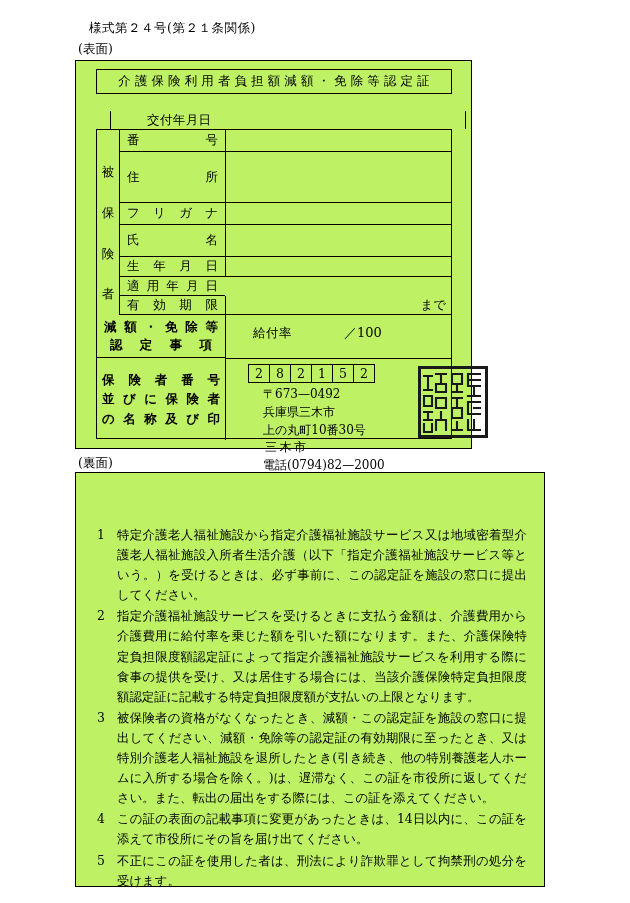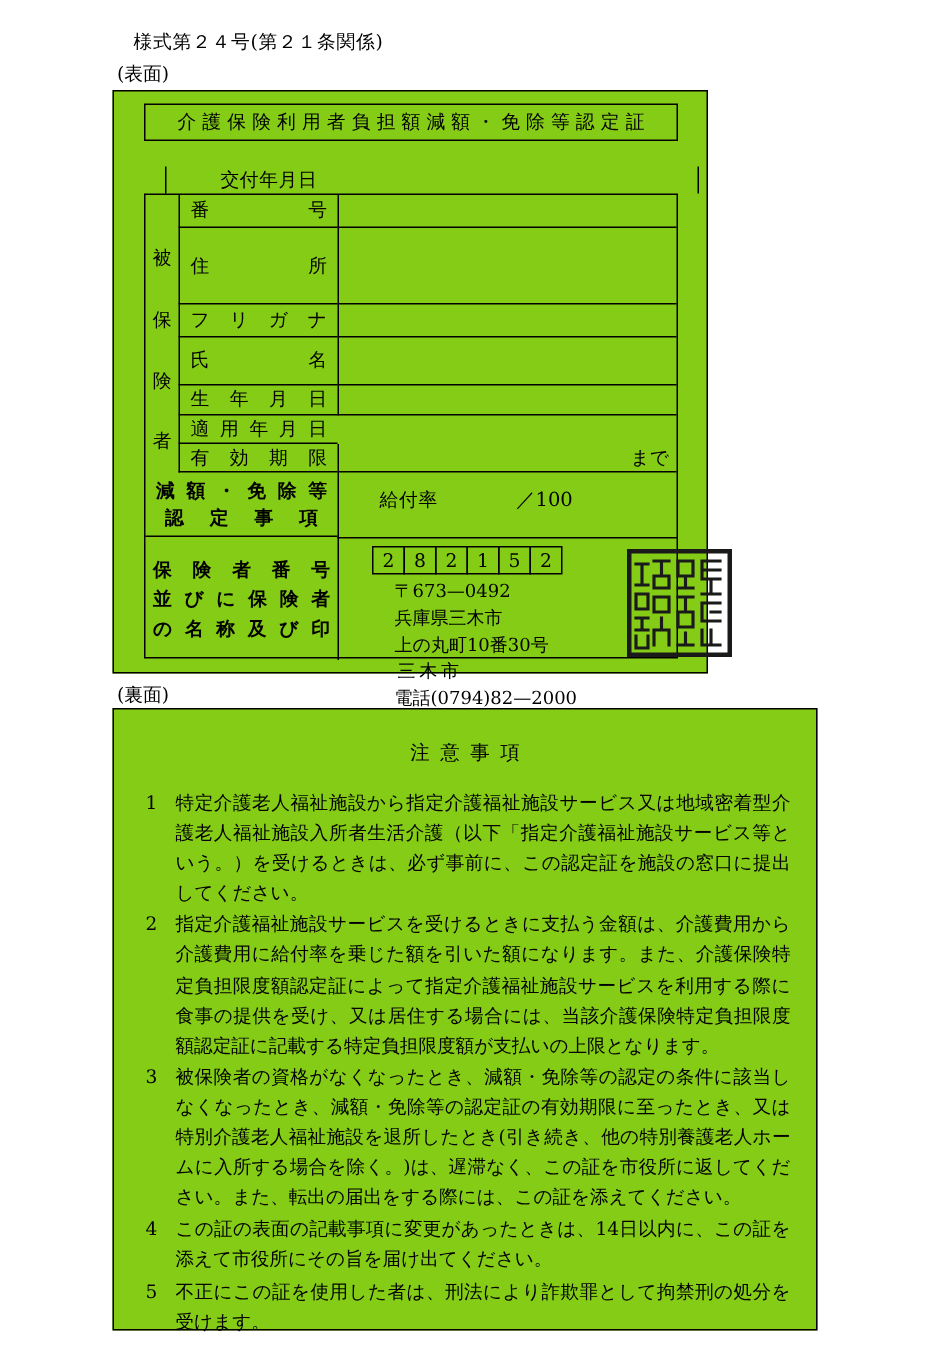--- a/index.html
+++ b/index.html
@@ -32,21 +32,21 @@
     white-space: nowrap;
   }
   .side-front { top: 41px; }
   .side-back  { top: 455px; text-align: center; }
 
   
   .panel {
     position: absolute;
     border: 1.6px solid #000;
     box-sizing: border-box;
-    background: #84cc16;
+    background: #bef264;
   }
   .panel-front {
     left: 75px;
     top: 60px;
     width: 397px;
     height: 389px;
   }
   .panel-back {
     left: 75px;
     top: 472px;
@@ -453,34 +453,33 @@
           <path d="M6 10 h8 M10 10 v14 M6 24 h8 M6 30 h8 M6 30 v10 M14 30 v10 M6 40 h8"></path>
           <path d="M6 46 h8 M10 46 v8 M6 54 h8 M6 58 v8 M14 58 v8 M6 66 h8"></path>
         </g>
       </svg>
     </div>
 
   </div>
 </div>
 
 <div class="panel panel-back">
-  <div class="notice-title">注意事項</div>
 
   <div class="notes">
     <div class="note">
       <div class="note-num">1</div>
       <div class="note-body">特定介護老人福祉施設から指定介護福祉施設サービス又は地域密着型介護老人福祉施設入所者生活介護（以下「指定介護福祉施設サービス等という。）を受けるときは、必ず事前に、この認定証を施設の窓口に提出してください。</div>
     </div>
     <div class="note">
       <div class="note-num">2</div>
       <div class="note-body">指定介護福祉施設サービスを受けるときに支払う金額は、介護費用から介護費用に給付率を乗じた額を引いた額になります。また、介護保険特定負担限度額認定証によって指定介護福祉施設サービスを利用する際に食事の提供を受け、又は居住する場合には、当該介護保険特定負担限度額認定証に記載する特定負担限度額が支払いの上限となります。</div>
     </div>
     <div class="note">
       <div class="note-num">3</div>
-      <div class="note-body">被保険者の資格がなくなったとき、減額・免除等の認定の条件に該当しなくなったとき、減額・免除等の認定証の有効期限に至ったとき、又は特別介護老人福祉施設を退所したとき(引き続き、他の特別養護老人ホームに入所する場合を除く。)は、遅滞なく、この証を市役所に返してください。また、転出の届出をする際には、この証を添えてください。</div>
+      <div class="note-body">被保険者の資格がなくなったとき、減額・この認定証を施設の窓口に提出してください、減額・免除等の認定証の有効期限に至ったとき、又は特別介護老人福祉施設を退所したとき(引き続き、他の特別養護老人ホームに入所する場合を除く。)は、遅滞なく、この証を市役所に返してください。また、転出の届出をする際には、この証を添えてください。</div>
     </div>
     <div class="note">
       <div class="note-num">4</div>
       <div class="note-body">この証の表面の記載事項に変更があったときは、14日以内に、この証を添えて市役所にその旨を届け出てください。</div>
     </div>
     <div class="note">
       <div class="note-num">5</div>
       <div class="note-body">不正にこの証を使用した者は、刑法により詐欺罪として拘禁刑の処分を受けます。</div>
     </div>
   </div>

